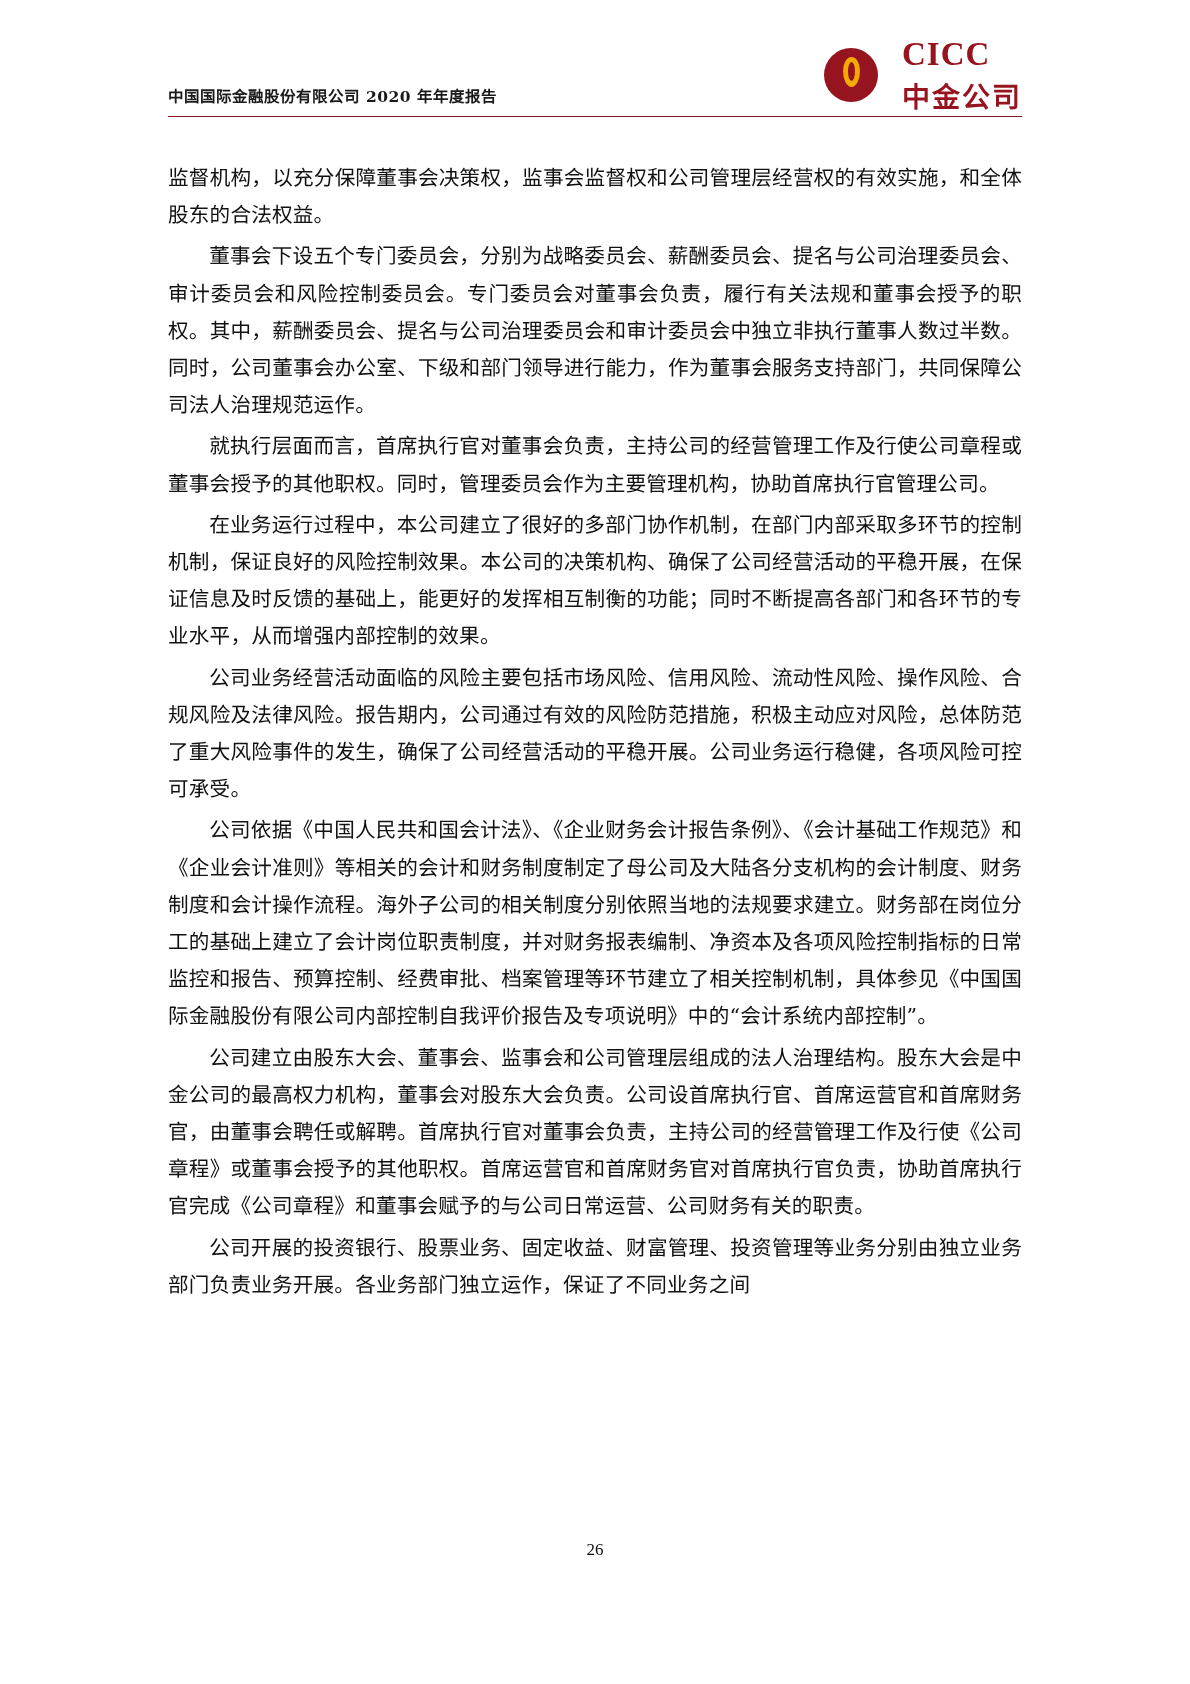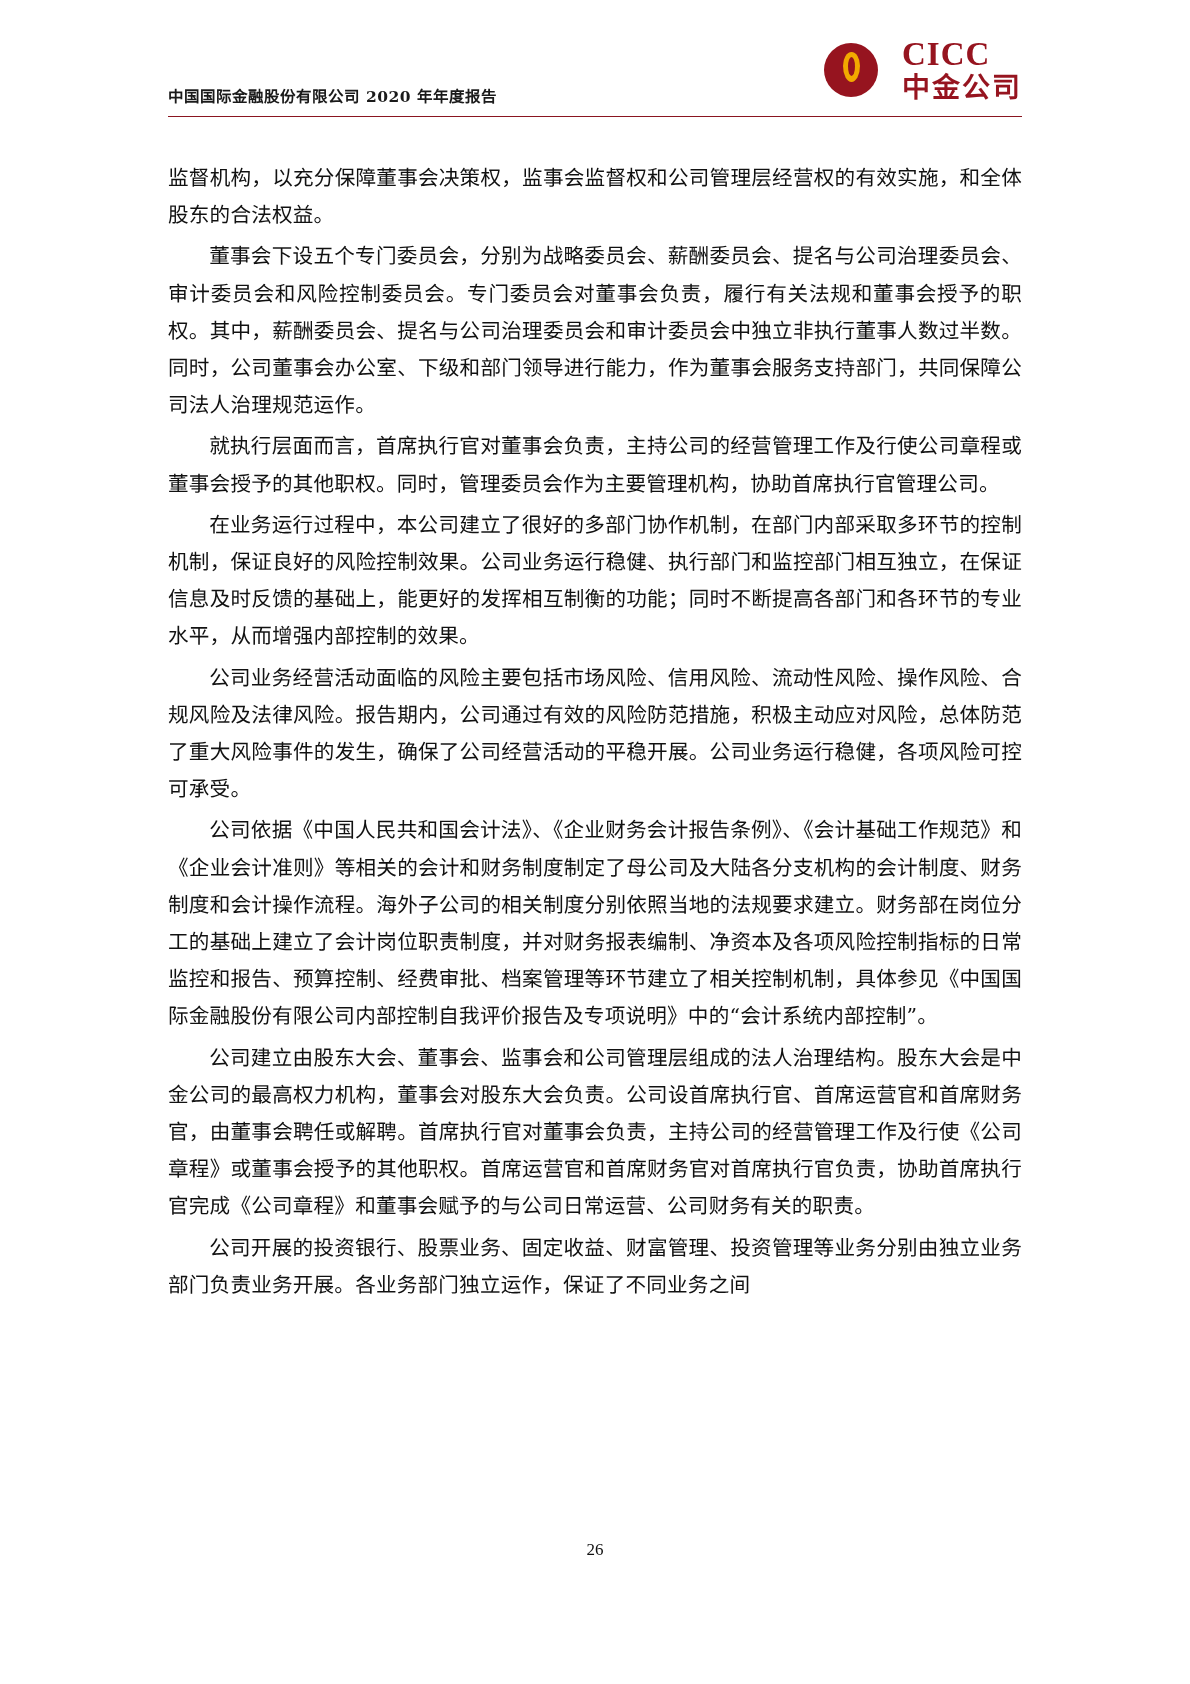--- a/index.html
+++ b/index.html
@@ -94,21 +94,21 @@
     font-size: 33px;
     font-weight: bold;
     letter-spacing: 1px;
     color: #96141f;
   }
   .logo-text .cn {
     font-size: 28px;
     font-weight: bold;
     letter-spacing: 2px;
     color: #96141f;
-    margin-top: 2px;
+    margin-top: 12px;
   }
 
   
   .content {
     position: absolute;
     left: 168px;
     top: 160px;
     width: 854px;
   }
   .content p {
@@ -152,21 +152,21 @@
         <span class="en">CICC</span>
         <span class="cn">中金公司</span>
       </div>
     </div>
   </div>
 
   <div class="content">
     <p>监督机构，以充分保障董事会决策权，监事会监督权和公司管理层经营权的有效实施，和全体股东的合法权益。</p>
     <p class="indent">董事会下设五个专门委员会，分别为战略委员会、薪酬委员会、提名与公司治理委员会、审计委员会和风险控制委员会。专门委员会对董事会负责，履行有关法规和董事会授予的职权。其中，薪酬委员会、提名与公司治理委员会和审计委员会中独立非执行董事人数过半数。同时，公司董事会办公室、下级和部门领导进行能力，作为董事会服务支持部门，共同保障公司法人治理规范运作。</p>
     <p class="indent">就执行层面而言，首席执行官对董事会负责，主持公司的经营管理工作及行使公司章程或董事会授予的其他职权。同时，管理委员会作为主要管理机构，协助首席执行官管理公司。</p>
-    <p class="indent">在业务运行过程中，本公司建立了很好的多部门协作机制，在部门内部采取多环节的控制机制，保证良好的风险控制效果。公司业务运行稳健、执行部门和监控部门相互独立，在保证信息及时反馈的基础上，能更好的发挥相互制衡的功能；同时不断提高各部门和各环节的专业水平，从而增强内部控制的效果。</p>
+    <p class="indent">在业务运行过程中，本公司建立了很好的多部门协作机制，在部门内部采取多环节的控制机制，保证良好的风险控制效果。本公司的决策机构、确保了公司经营活动的平稳开展，在保证信息及时反馈的基础上，能更好的发挥相互制衡的功能；同时不断提高各部门和各环节的专业水平，从而增强内部控制的效果。</p>
     <p class="indent">公司业务经营活动面临的风险主要包括市场风险、信用风险、流动性风险、操作风险、合规风险及法律风险。报告期内，公司通过有效的风险防范措施，积极主动应对风险，总体防范了重大风险事件的发生，确保了公司经营活动的平稳开展。公司业务运行稳健，各项风险可控可承受。</p>
     <p class="indent">公司依据《中国人民共和国会计法》、《企业财务会计报告条例》、《会计基础工作规范》和《企业会计准则》等相关的会计和财务制度制定了母公司及大陆各分支机构的会计制度、财务制度和会计操作流程。海外子公司的相关制度分别依照当地的法规要求建立。财务部在岗位分工的基础上建立了会计岗位职责制度，并对财务报表编制、净资本及各项风险控制指标的日常监控和报告、预算控制、经费审批、档案管理等环节建立了相关控制机制，具体参见《中国国际金融股份有限公司内部控制自我评价报告及专项说明》中的“会计系统内部控制”。</p>
     <p class="indent">公司建立由股东大会、董事会、监事会和公司管理层组成的法人治理结构。股东大会是中金公司的最高权力机构，董事会对股东大会负责。公司设首席执行官、首席运营官和首席财务官，由董事会聘任或解聘。首席执行官对董事会负责，主持公司的经营管理工作及行使《公司章程》或董事会授予的其他职权。首席运营官和首席财务官对首席执行官负责，协助首席执行官完成《公司章程》和董事会赋予的与公司日常运营、公司财务有关的职责。</p>
     <p class="indent">公司开展的投资银行、股票业务、固定收益、财富管理、投资管理等业务分别由独立业务部门负责业务开展。各业务部门独立运作，保证了不同业务之间</p>
   </div>
 
   <div class="footer">
     <span class="page-number">26</span>
   </div>
 

